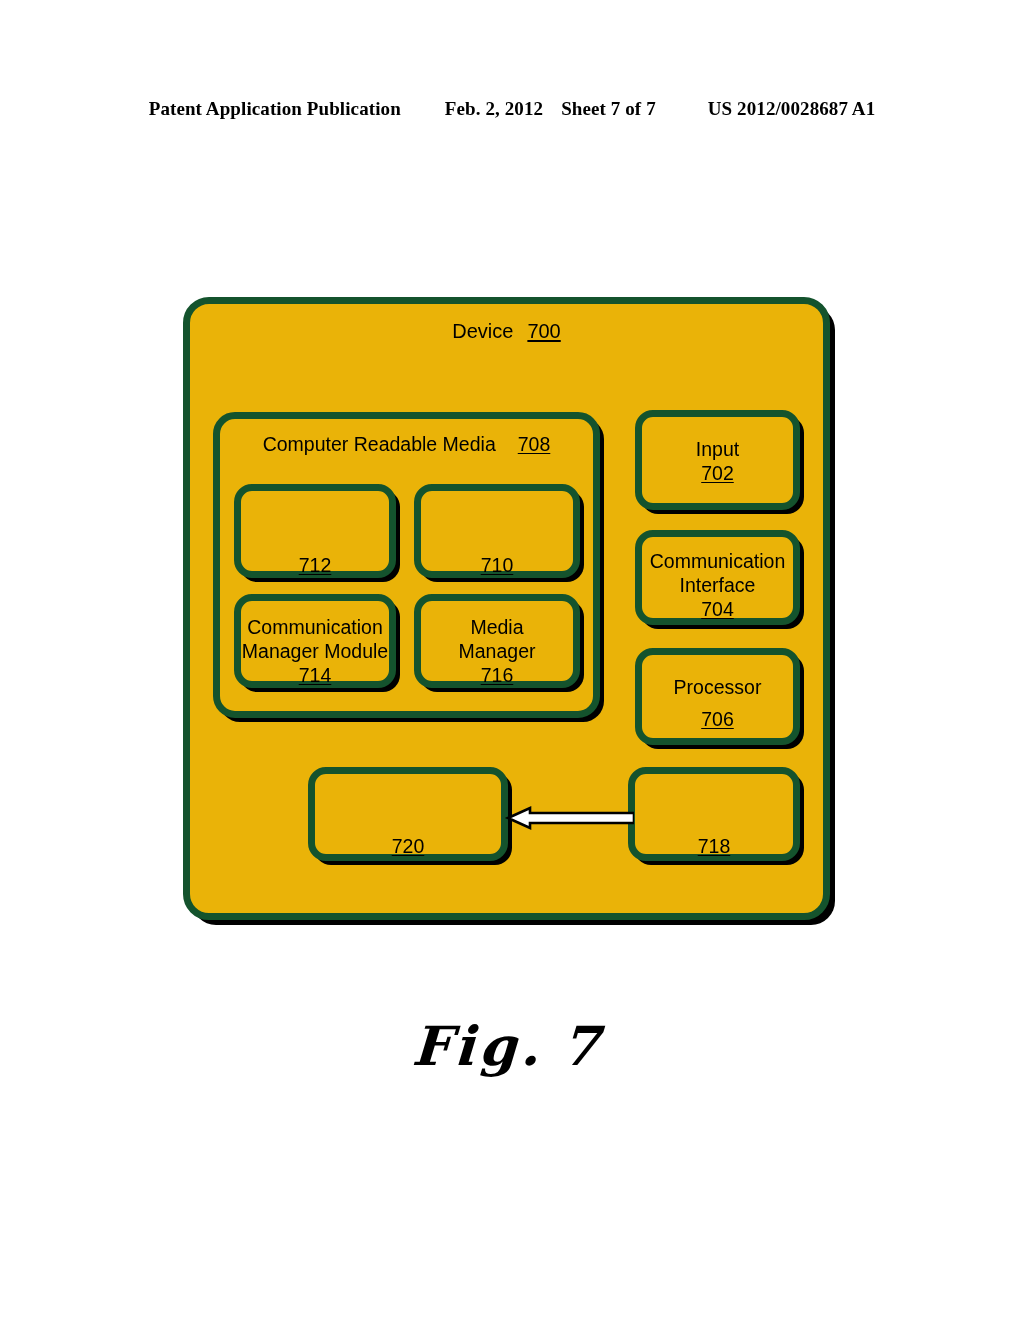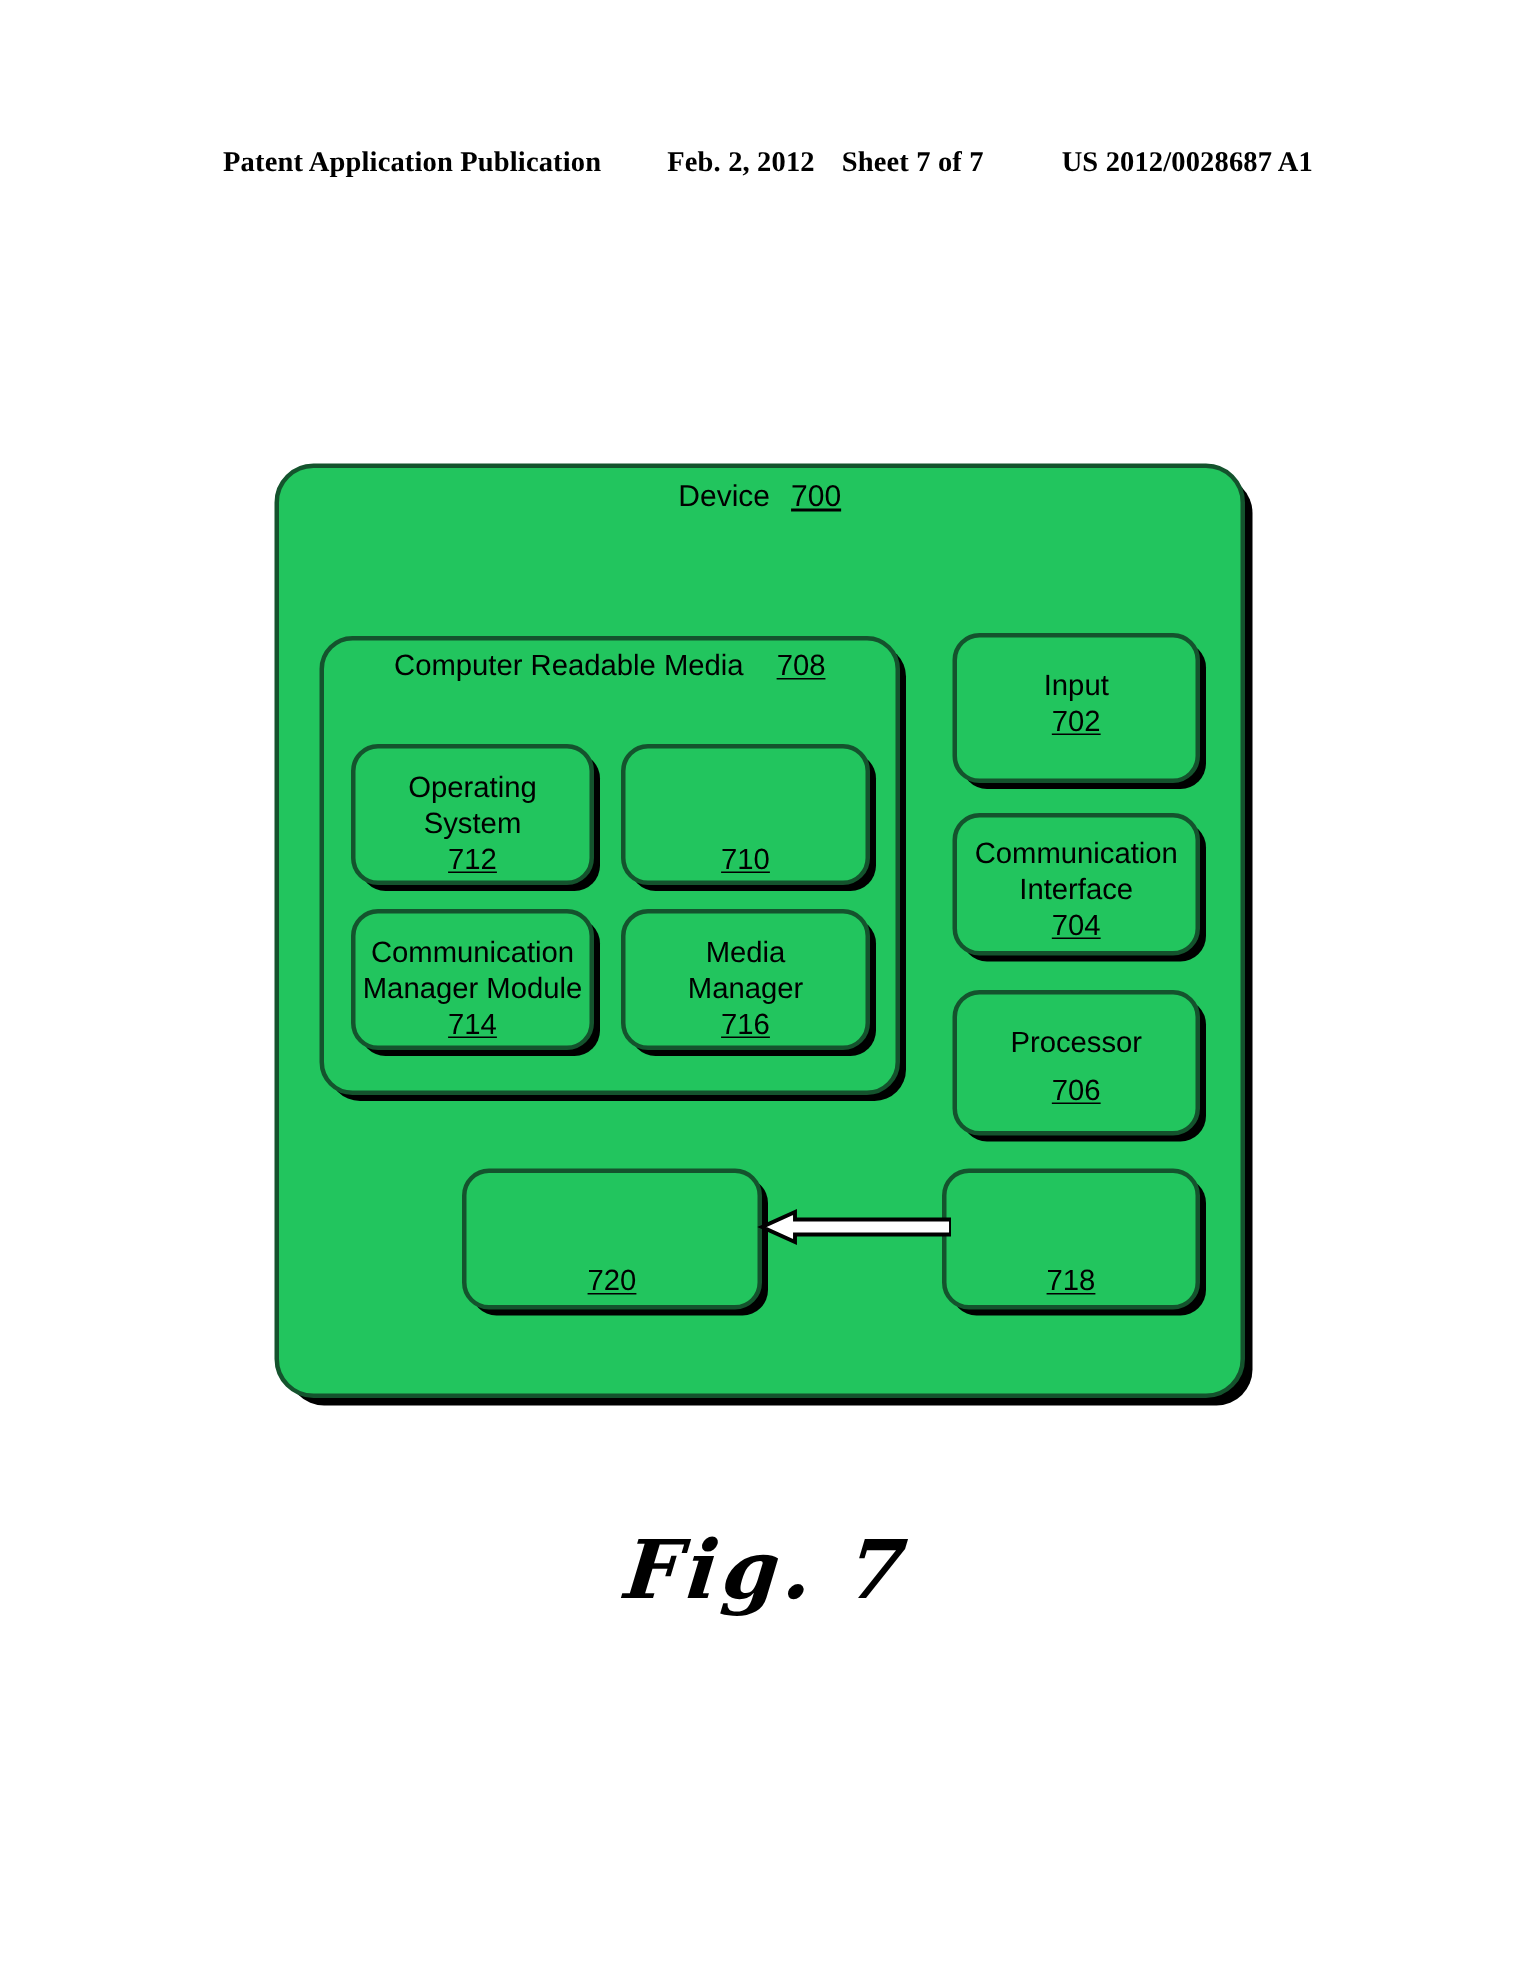--- a/index.html
+++ b/index.html
@@ -35,25 +35,24 @@
   }
   #page-header .hdr-pub { }
   #page-header .hdr-date { margin-left: 44px; }
   #page-header .hdr-sheet { margin-left: 18px; }
   #page-header .hdr-num { margin-left: 52px; }
 
   
   .pbox {
     position: absolute;
     box-sizing: border-box;
-    background: #22c55e;
-    border: 3px solid #14532d;
+    background: #eab308;
+    border: 7px solid #14532d;
     border-radius: 18px;
     box-shadow: 5px 5px 0 -1px #000000;
-    margin-top: 12px;
   }
 
   .box-text {
     position: absolute;
     left: 0;
     width: 100%;
     text-align: center;
     font-size: 19.5px;
     line-height: 24px;
     white-space: pre-line;
@@ -155,22 +154,20 @@
 <div id="device-title">
   <span>Device</span><span class="numref">700</span>
 </div>
 
 <div class="pbox" id="crm-box"></div>
 <div id="crm-title">
   <span>Computer Readable Media</span><span class="numref">708</span>
 </div>
 
 <div class="pbox" id="os-box">
-  <div class="box-text" style="top:14px">Operating
-System</div>
   <div class="box-text numref" style="top:62px">712</div>
 </div>
 
 <div class="pbox" id="content-box">
   <div class="box-text numref" style="top:62px">710</div>
 </div>
 
 <div class="pbox" id="cmm-box">
   <div class="box-text" style="top:14px">Communication
 Manager Module</div>

